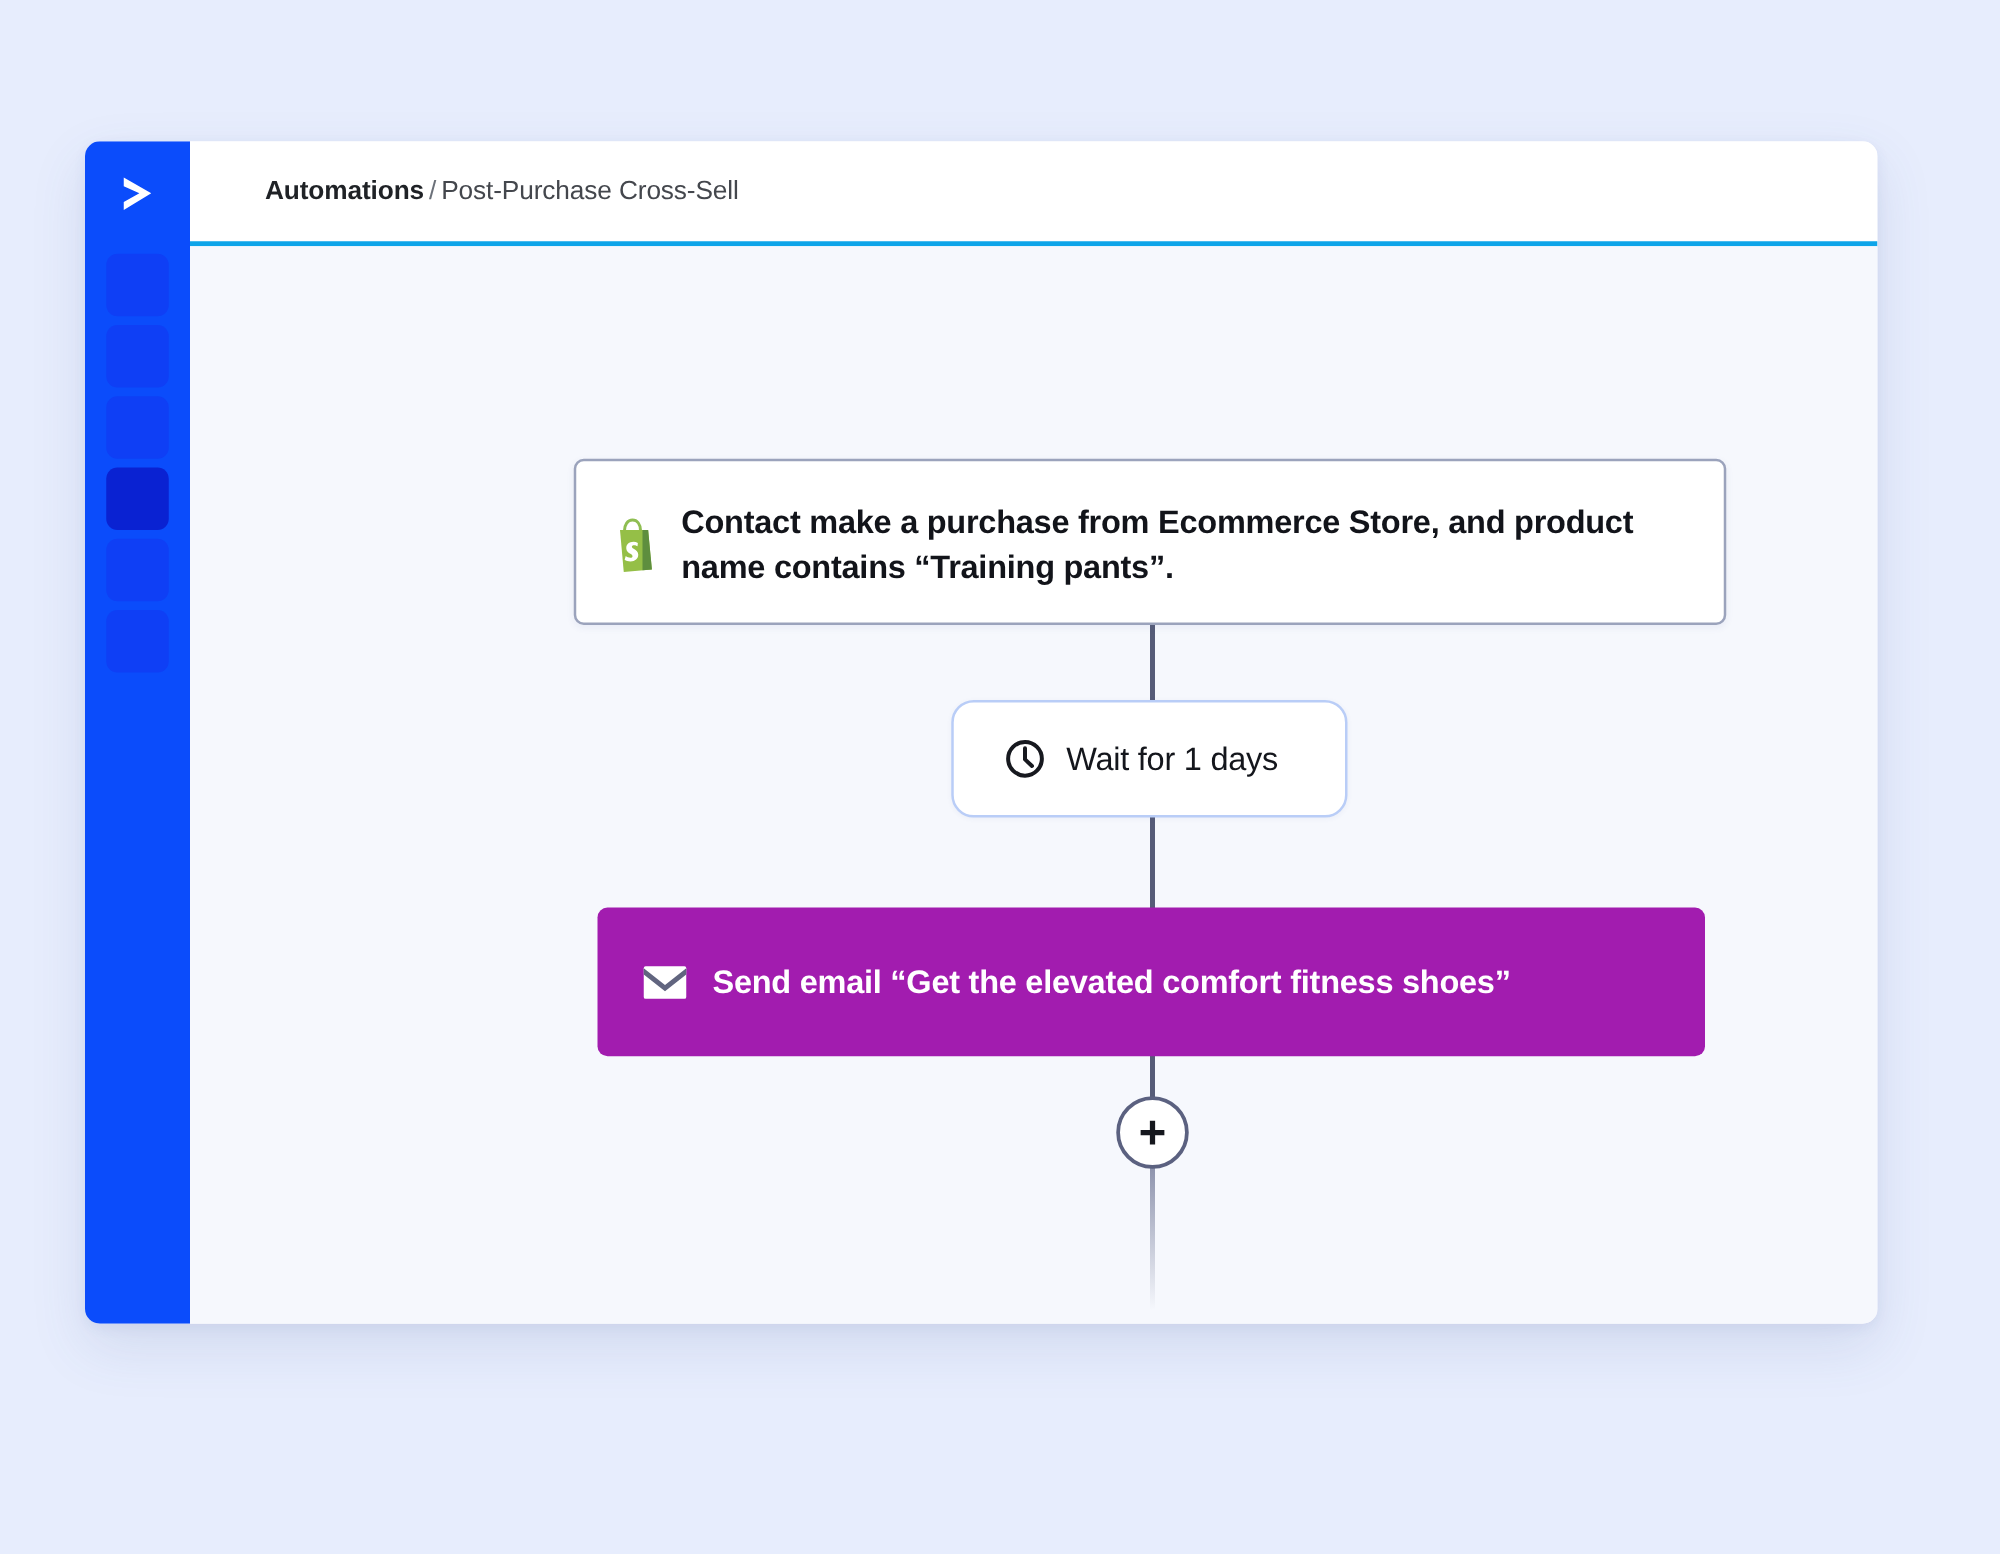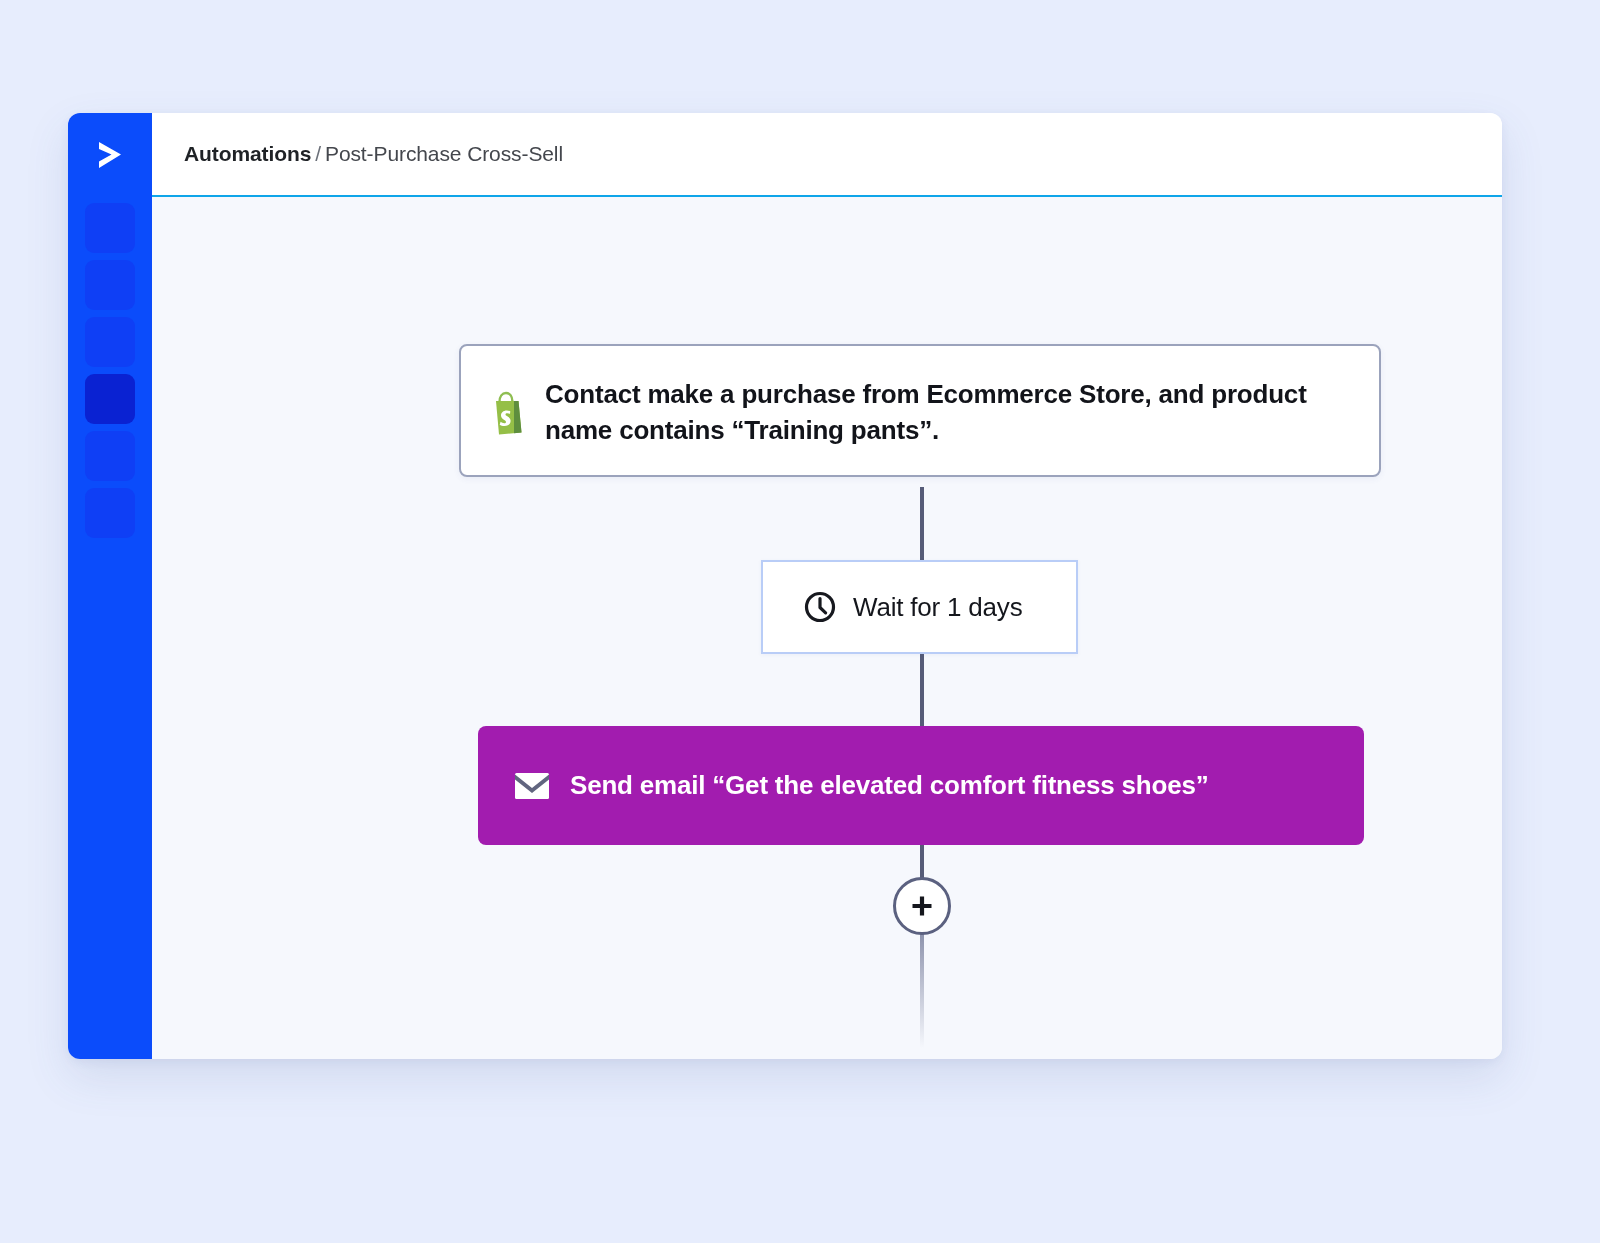--- a/index.html
+++ b/index.html
@@ -59,24 +59,24 @@
     flex: 1 1 auto;
     display: flex;
     flex-direction: column;
     min-width: 0;
   }
 
   
   #header {
     height: 84px;
     background: #ffffff;
-    border-bottom: 2px solid #0ea5e9;
-    display: flex;
-    align-items: center;
-    padding-left: 32px;
+    border-bottom: 4px solid #0ea5e9;
+    display: flex;
+    align-items: center;
+    padding-left: 60px;
     flex: 0 0 84px;
   }
   #breadcrumb {
     font-size: 21px;
     color: #3d3f44;
     letter-spacing: -0.1px;
     white-space: nowrap;
   }
   #breadcrumb .crumb-root { font-weight: 700; color: #1f2226; }
   #breadcrumb .crumb-sep { color: #6b7079; margin: 0 4px; }
@@ -104,21 +104,21 @@
   #conn-plus-end {
     top: 734px;
     height: 117px;
     background: linear-gradient(to bottom, #8b91ab 0%, rgba(246,248,253,0) 100%);
   }
 
   
   #node-trigger {
     position: absolute;
     left: 307px;
-    top: 147px;
+    top: 170px;
     width: 922px;
     min-height: 133px;
     background: #ffffff;
     border: 2px solid #9ba3bc;
     border-radius: 8px;
     box-shadow: 0 2px 6px rgba(70, 90, 150, 0.07);
     display: flex;
     align-items: center;
     padding: 18px 26px 14px 24px;
     z-index: 2;
@@ -133,21 +133,21 @@
   }
 
   #node-wait {
     position: absolute;
     left: 609px;
     top: 363px;
     width: 317px;
     height: 94px;
     background: #ffffff;
     border: 2px solid #b9cdf7;
-    border-radius: 0;
+    border-radius: 18px;
     box-shadow: 0 1px 4px rgba(70, 90, 150, 0.06);
     display: flex;
     align-items: center;
     padding-left: 40px;
     z-index: 2;
   }
   #wait-icon { flex: 0 0 34px; margin-right: 16px; display: flex; align-items: center; }
   #wait-text {
     font-size: 26px;
     font-weight: 400;

